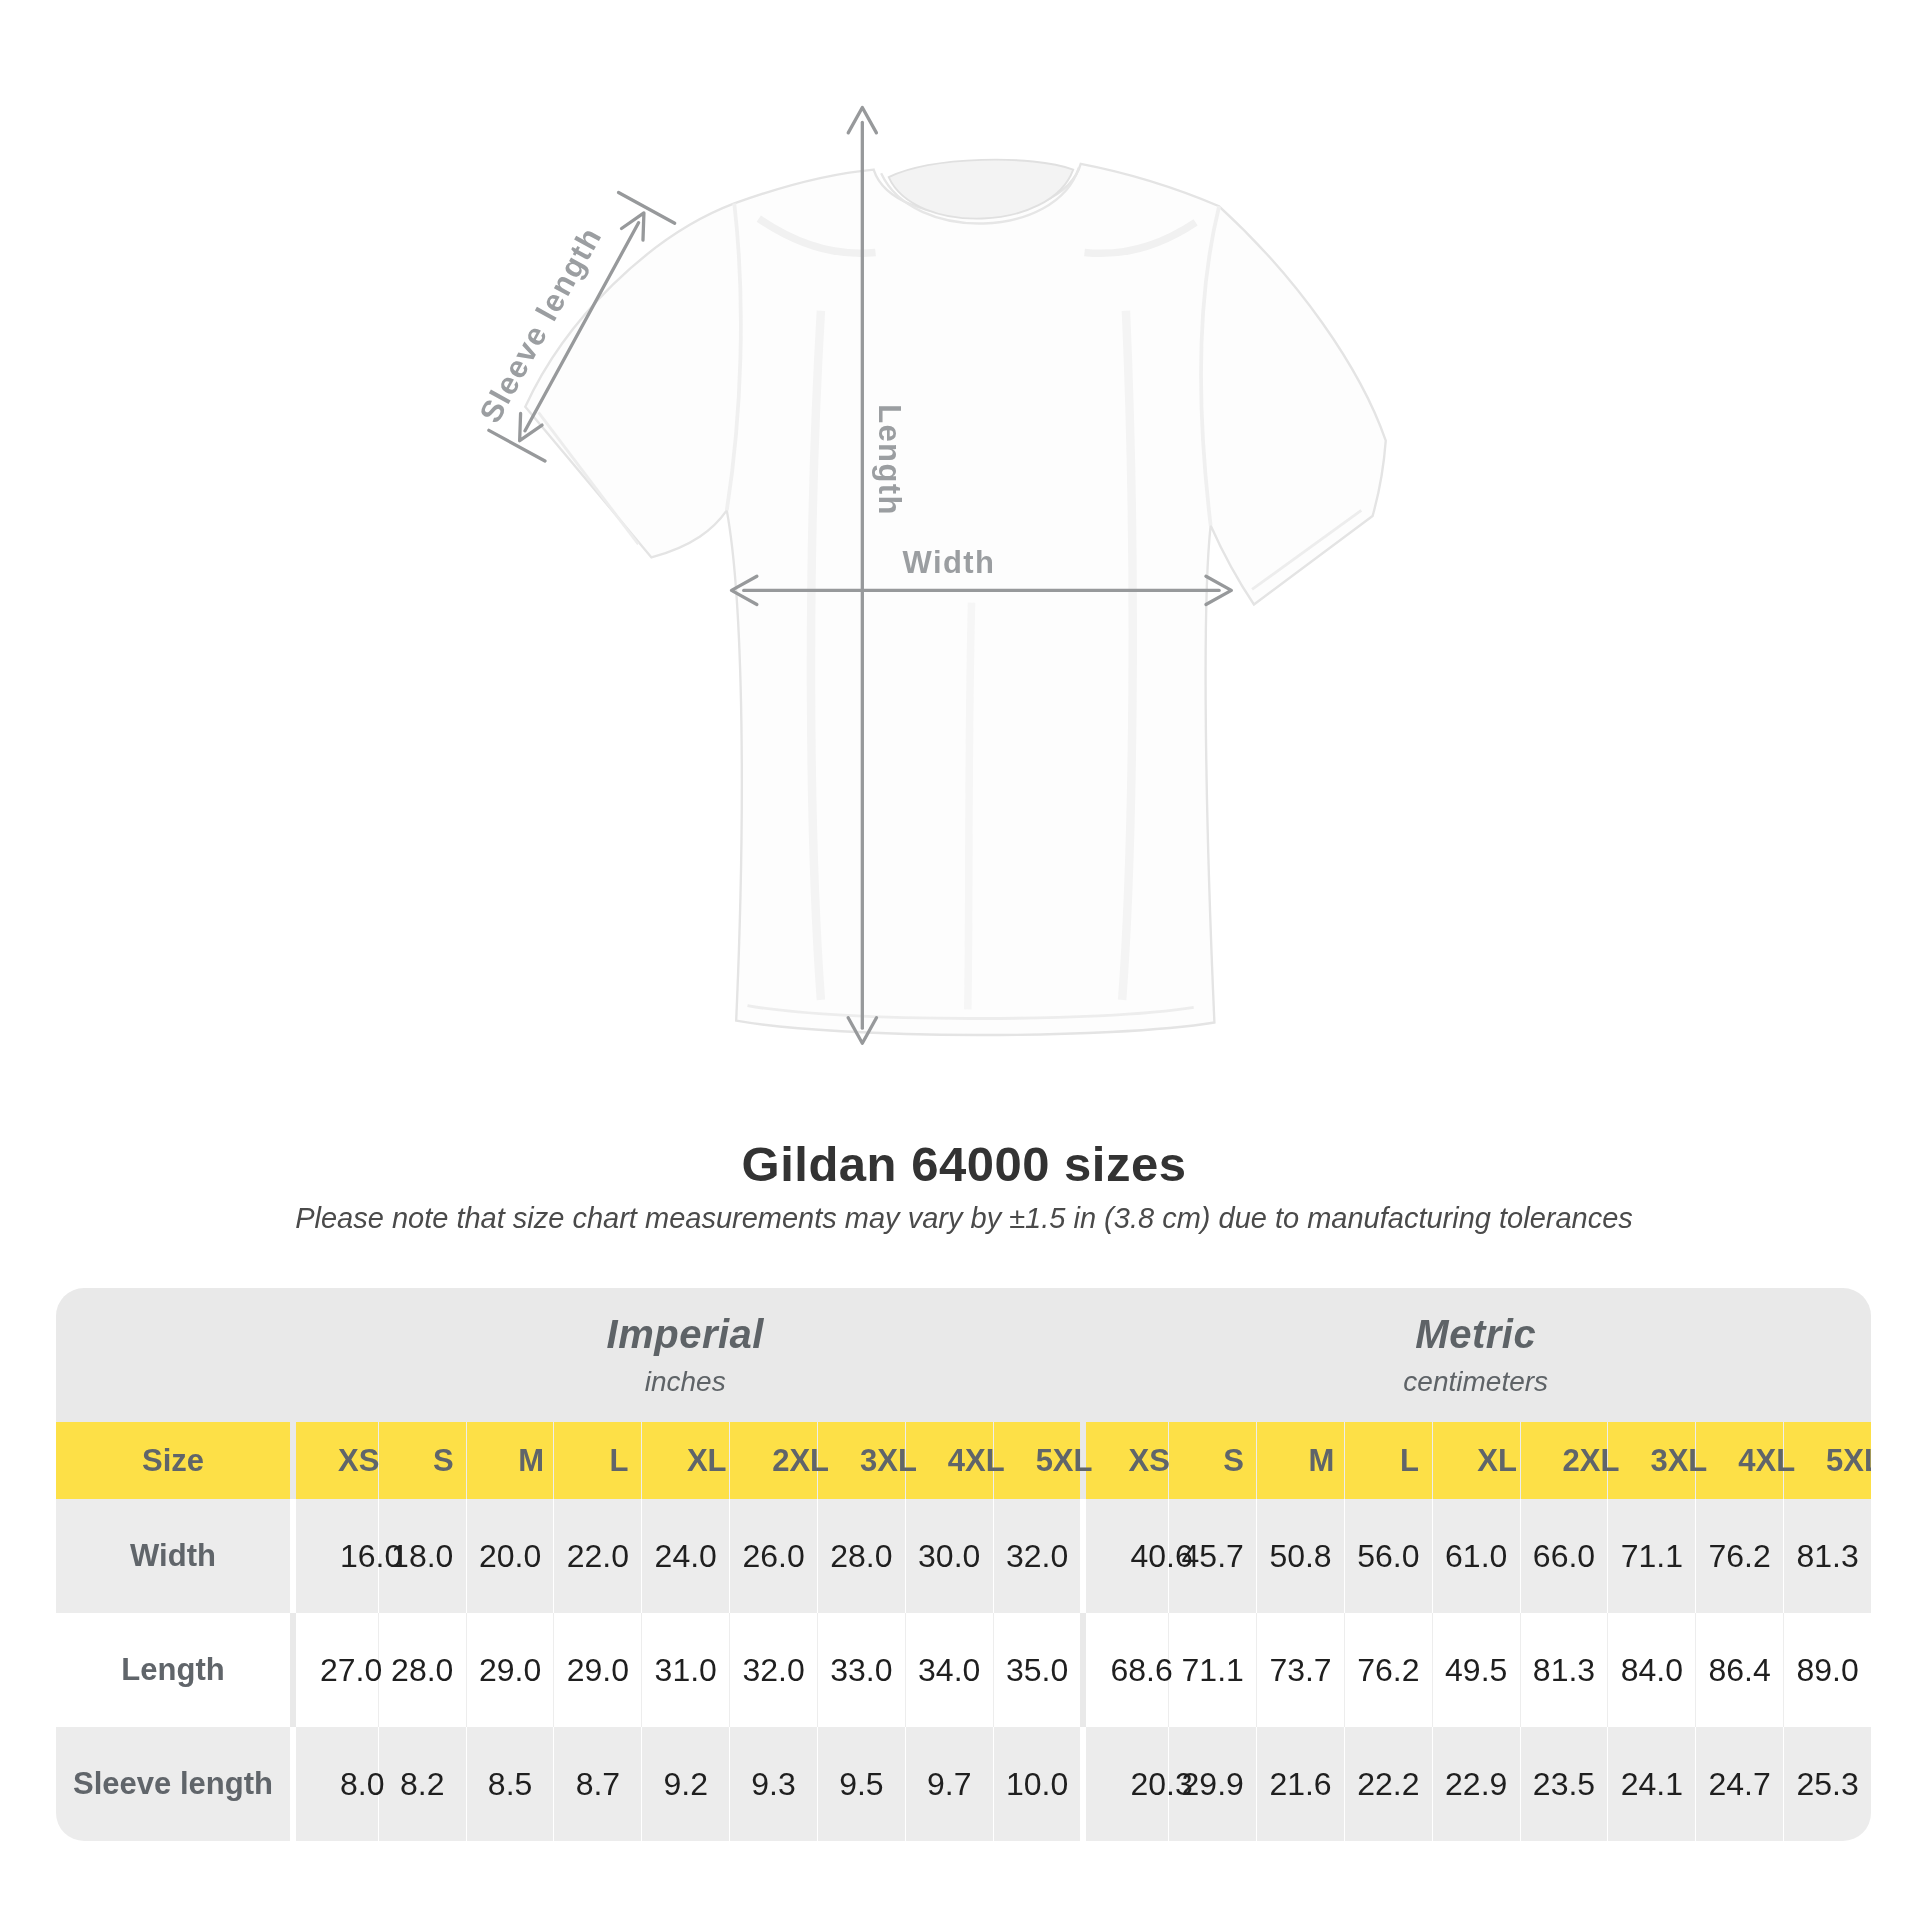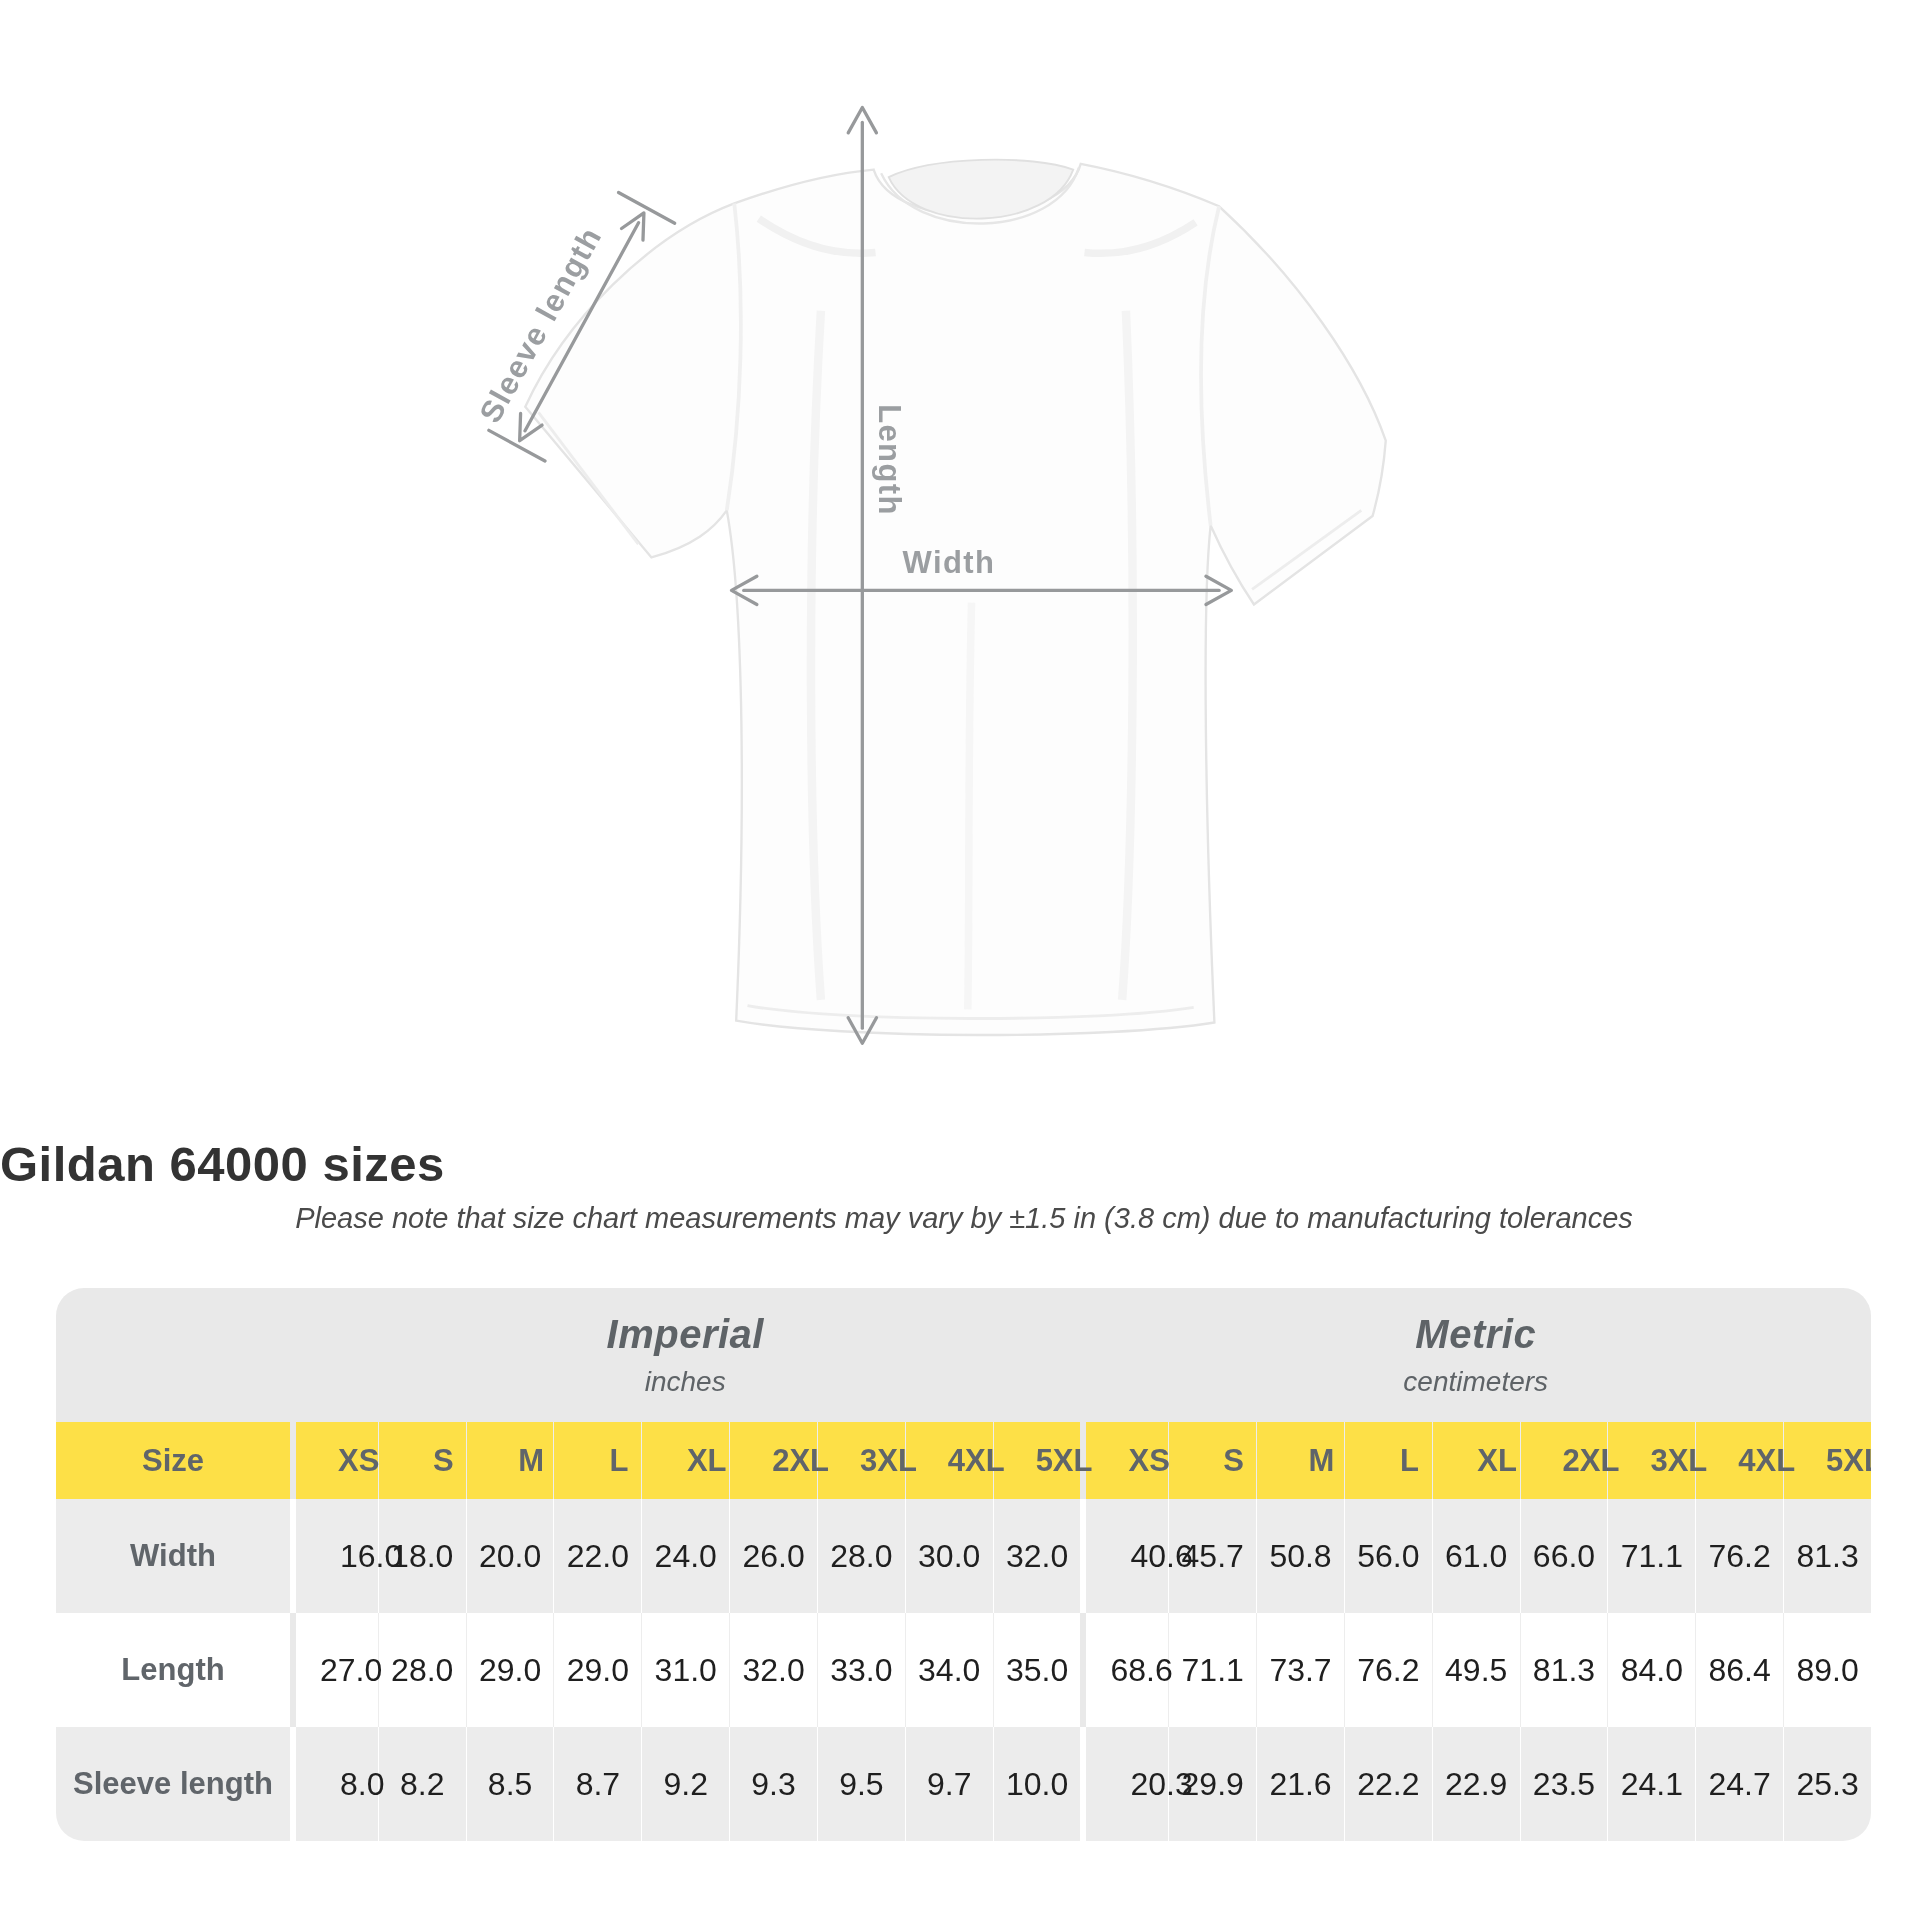--- a/index.html
+++ b/index.html
@@ -8,21 +8,21 @@
   svg{display:block;}
 
   
   .diag-label{position:absolute;font-weight:bold;font-size:31px;color:#9b9ea1;
               letter-spacing:1.4px;white-space:nowrap;transform-origin:center center;}
   .lbl-sleeve{left:541px;top:325px;transform:translate(-50%,-50%) rotate(-61deg);}
   .lbl-length{left:889px;top:460px;transform:translate(-50%,-50%) rotate(90deg);}
   .lbl-width{left:949px;top:563px;transform:translate(-50%,-50%);}
 
   
-  .page-title{position:absolute;left:0;top:1136px;width:1928px;text-align:left;
+  .page-title{position:absolute;left:0;top:1136px;width:1928px;text-align:center;
               font-size:49px;font-weight:bold;color:#333333;letter-spacing:0.5px;}
   .tolerance-note{position:absolute;left:0;top:1202px;width:1928px;text-align:center;
               font-size:29px;font-style:italic;color:#4a4a4a;}
 
   
   .table-wrap{position:absolute;left:56px;top:1288px;width:1815px;border-radius:28px;
               overflow:hidden;}
   table.size-table{table-layout:fixed;width:1815px;border-collapse:separate;border-spacing:0;}
   .size-table th,.size-table td{padding:0;margin:0;text-align:center;vertical-align:middle;}
 

